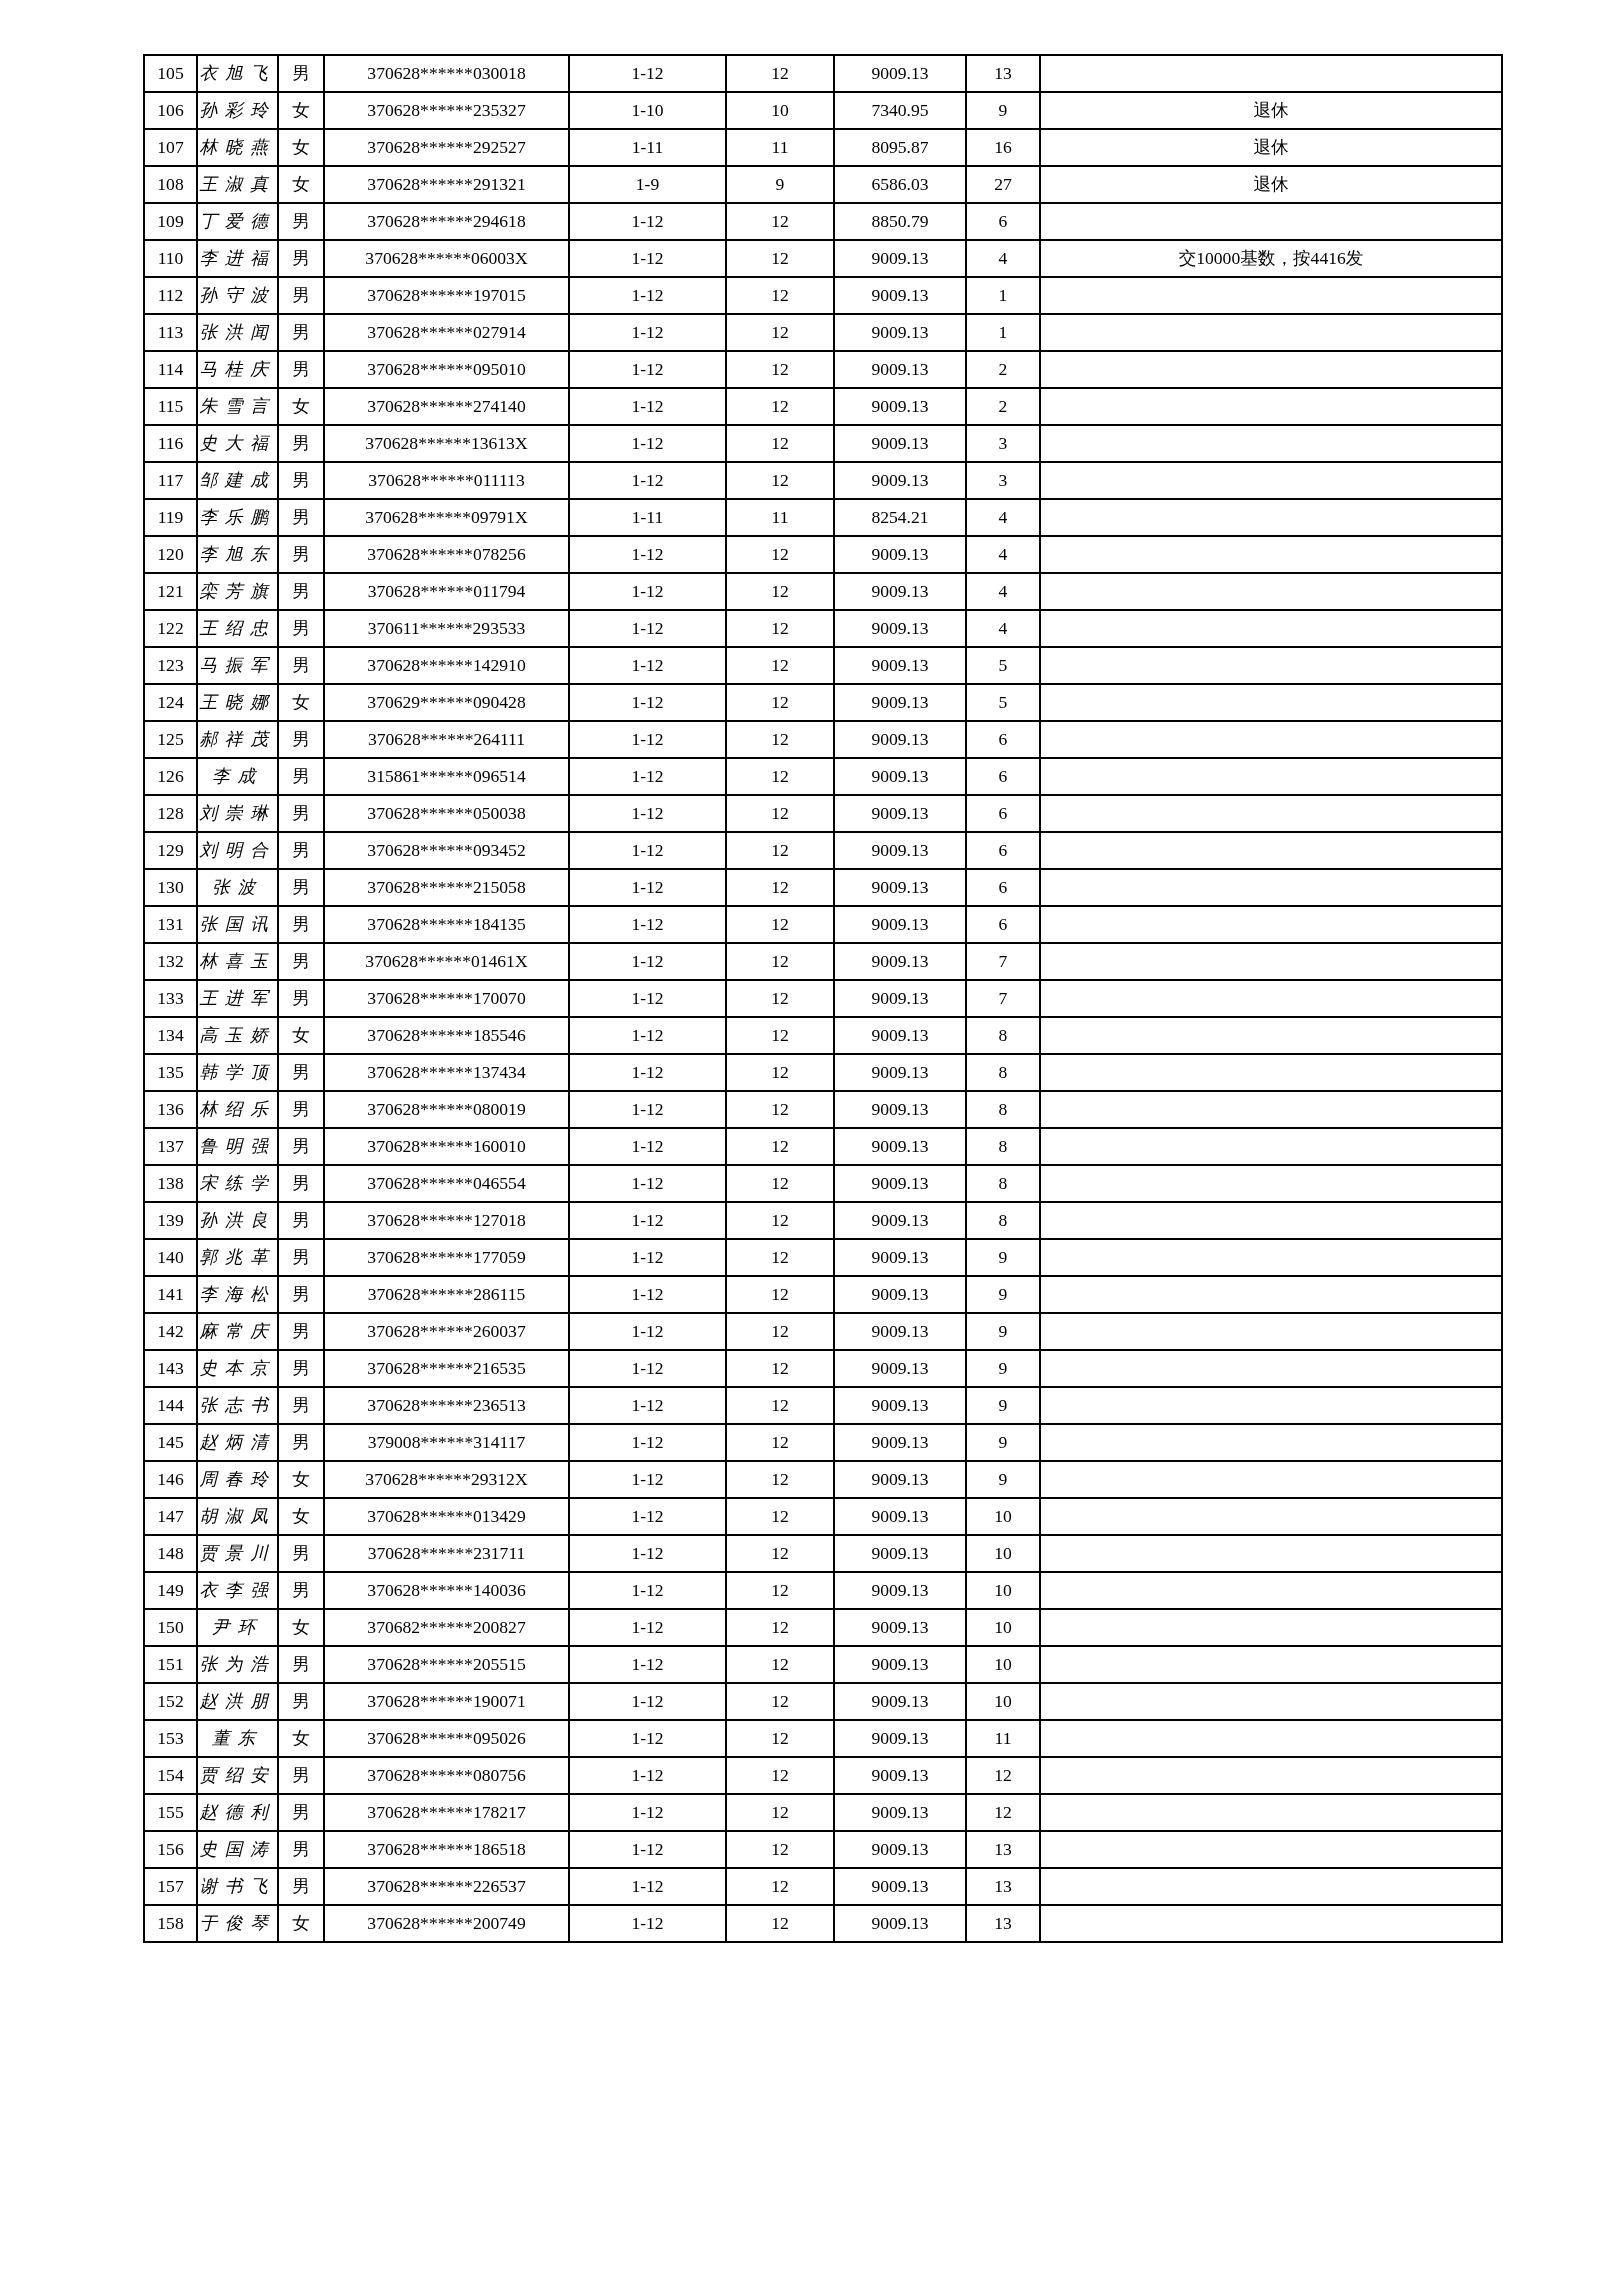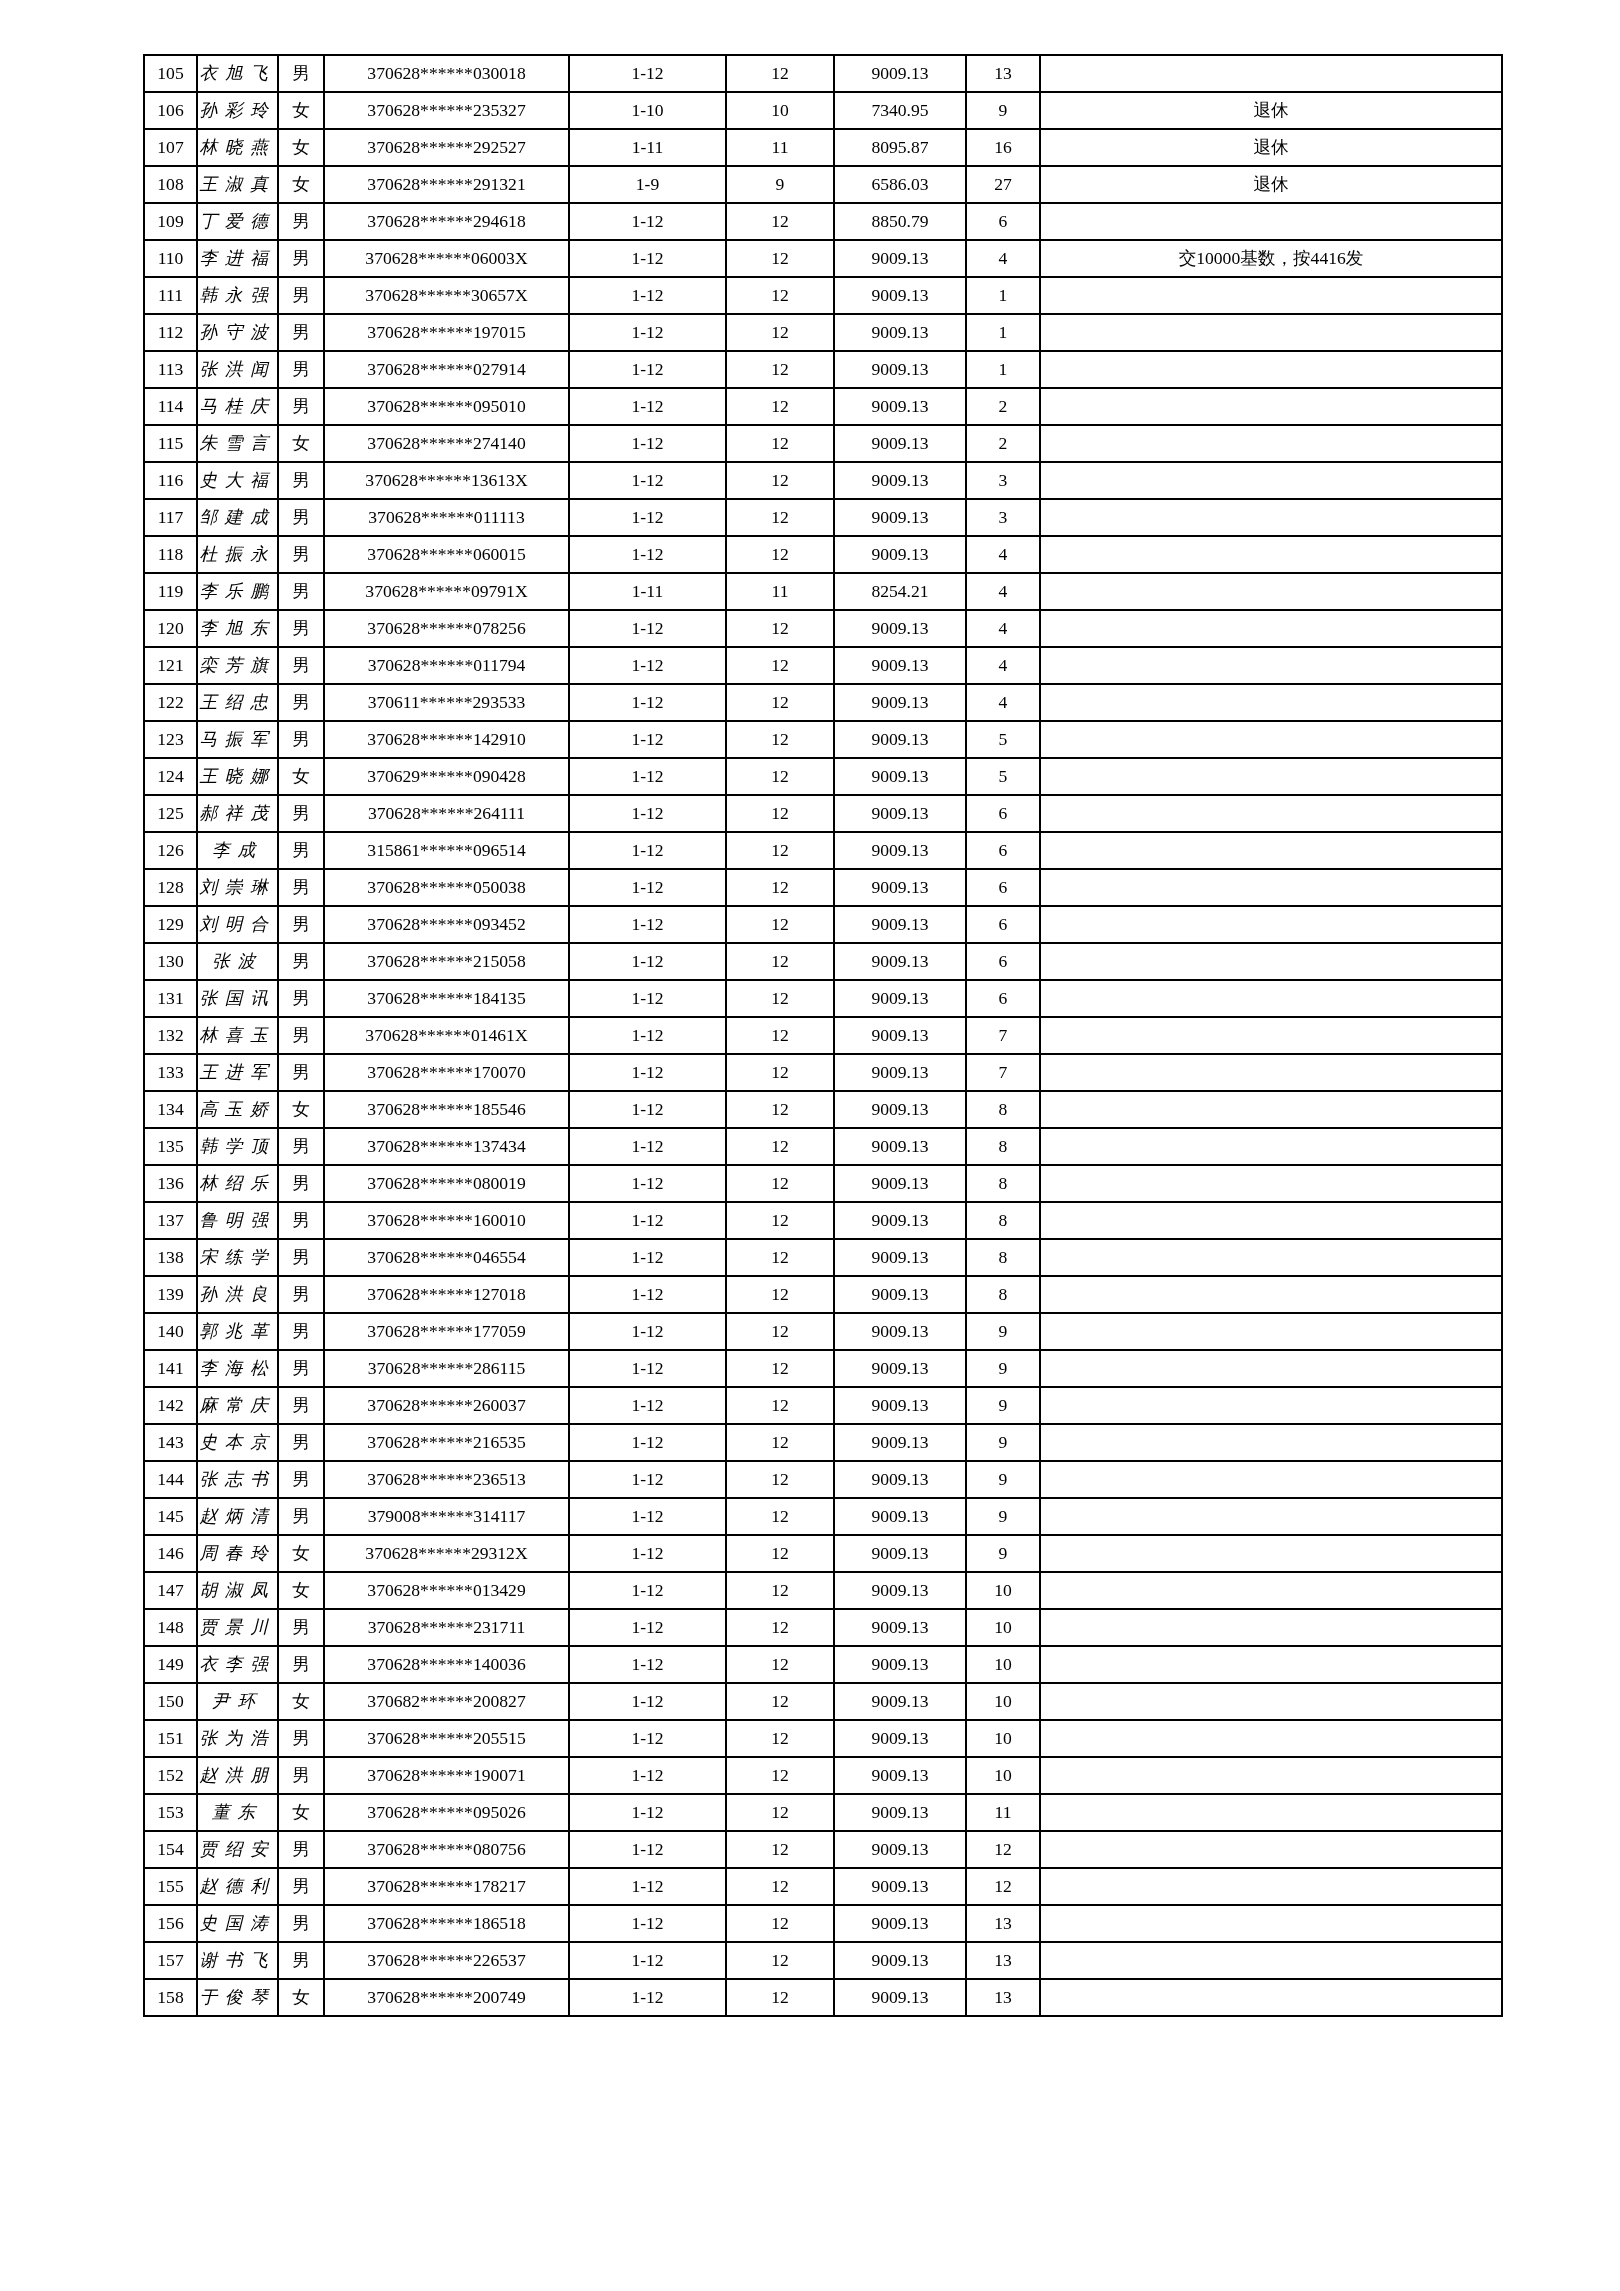--- a/index.html
+++ b/index.html
@@ -133,31 +133,20 @@
           <td class="col-name">李进福</td>
           <td class="col-gender">男</td>
           <td class="col-id_number">370628******06003X</td>
           <td class="col-months_range">1-12</td>
           <td class="col-months_count">12</td>
           <td class="col-amount">9009.13</td>
           <td class="col-years">4</td>
           <td class="col-remark">交10000基数，按4416发</td>
         </tr>
         <tr>
-          <td class="col-index">111</td>
-          <td class="col-name">韩永强</td>
-          <td class="col-gender">男</td>
-          <td class="col-id_number">370628******30657X</td>
-          <td class="col-months_range">1-12</td>
-          <td class="col-months_count">12</td>
-          <td class="col-amount">9009.13</td>
-          <td class="col-years">1</td>
-          <td class="col-remark"></td>
-        </tr>
-        <tr>
           <td class="col-index">112</td>
           <td class="col-name">孙守波</td>
           <td class="col-gender">男</td>
           <td class="col-id_number">370628******197015</td>
           <td class="col-months_range">1-12</td>
           <td class="col-months_count">12</td>
           <td class="col-amount">9009.13</td>
           <td class="col-years">1</td>
           <td class="col-remark"></td>
         </tr>
@@ -207,31 +196,20 @@
         </tr>
         <tr>
           <td class="col-index">117</td>
           <td class="col-name">邹建成</td>
           <td class="col-gender">男</td>
           <td class="col-id_number">370628******011113</td>
           <td class="col-months_range">1-12</td>
           <td class="col-months_count">12</td>
           <td class="col-amount">9009.13</td>
           <td class="col-years">3</td>
-          <td class="col-remark"></td>
-        </tr>
-        <tr>
-          <td class="col-index">118</td>
-          <td class="col-name">杜振永</td>
-          <td class="col-gender">男</td>
-          <td class="col-id_number">370628******060015</td>
-          <td class="col-months_range">1-12</td>
-          <td class="col-months_count">12</td>
-          <td class="col-amount">9009.13</td>
-          <td class="col-years">4</td>
           <td class="col-remark"></td>
         </tr>
         <tr>
           <td class="col-index">119</td>
           <td class="col-name">李乐鹏</td>
           <td class="col-gender">男</td>
           <td class="col-id_number">370628******09791X</td>
           <td class="col-months_range">1-11</td>
           <td class="col-months_count">11</td>
           <td class="col-amount">8254.21</td>

